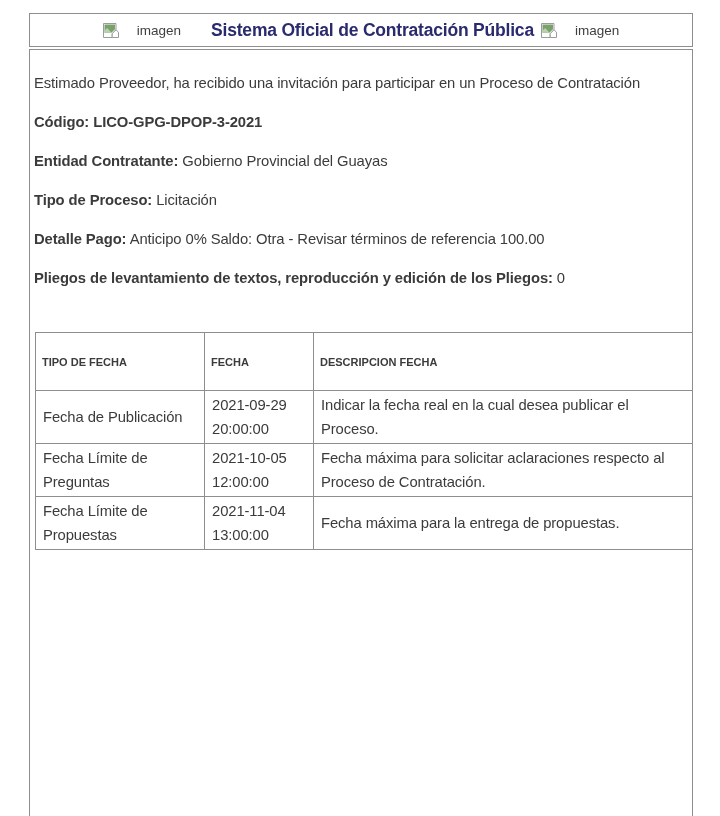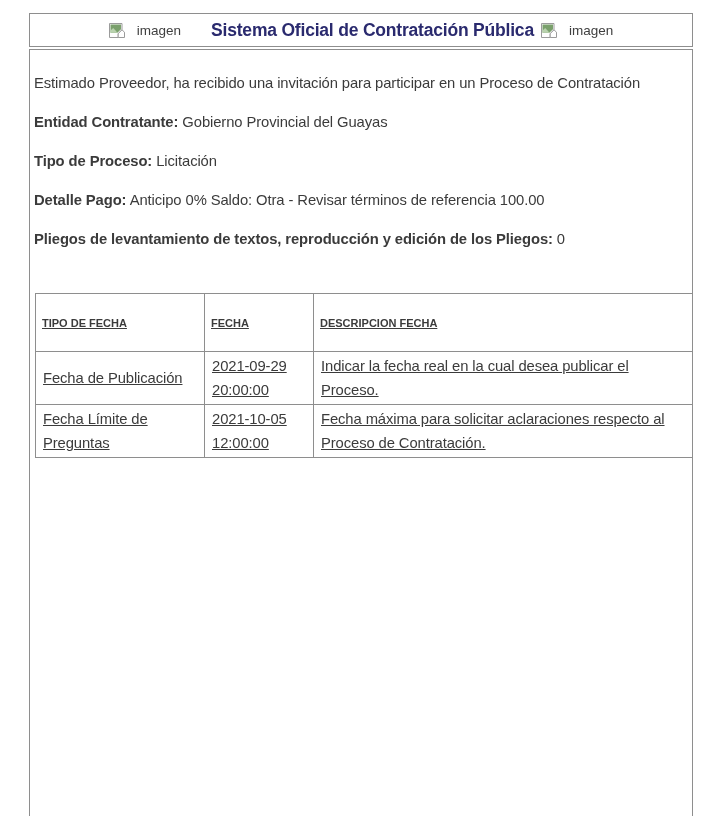--- a/index.html
+++ b/index.html
@@ -29,21 +29,21 @@
     font-size: 17.5px;
     font-weight: 700;
     color: #2a2a6e;
     letter-spacing: -0.2px;
     white-space: nowrap;
     margin-left: 23px;
   }
   .img-alt {
     display: inline-flex;
     align-items: center;
-    gap: 12px;
+    gap: 18px;
     font-size: 13.5px;
     color: #3f3f3f;
     white-space: nowrap;
   }
   .img-alt svg { display: block; }
 
   
   .body-box {
     margin: 2px 0 0 29px;
     width: 664px;
@@ -68,21 +68,20 @@
     border-collapse: collapse;
     table-layout: fixed;
     width: 658px;
     margin: 42px 0 0 1px;
   }
   table.dates th,
   table.dates td {
     border: 1px solid #8e8e8e;
     vertical-align: middle;
     text-align: left;
-    text-decoration: underline;
   }
   table.dates th {
     height: 58px;
     font-size: 11px;
     font-weight: 700;
     color: #3b3b3b;
     padding: 4px 6px;
     letter-spacing: 0;
   }
   table.dates td {
@@ -122,20 +121,21 @@
         </svg>
       </span>
       <span>imagen</span>
     </span>
   </div>
 
   <div class="body-box">
 
     <p>Estimado Proveedor, ha recibido una invitación para participar en un Proceso de Contratación</p>
 
+    <p><strong>Código:</strong> <span class="bold-value">LICO-GPG-DPOP-3-2021</span></p>
 
     <p><strong>Entidad Contratante:</strong> <span>Gobierno Provincial del Guayas</span></p>
 
     <p><strong>Tipo de Proceso:</strong> <span>Licitación</span></p>
 
 
     <p><strong>Detalle Pago:</strong> <span>Anticipo 0% Saldo: Otra - Revisar términos de referencia 100.00</span></p>
 
     <p><strong>Pliegos de levantamiento de textos, reproducción y edición de los Pliegos:</strong> <span>0</span></p>
 
@@ -156,17 +156,22 @@
         <tr>
           <td>Fecha de Publicación</td>
           <td>2021-09-29 20:00:00</td>
           <td>Indicar la fecha real en la cual desea publicar el Proceso.</td>
         </tr>
         <tr>
           <td>Fecha Límite de Preguntas</td>
           <td>2021-10-05 12:00:00</td>
           <td>Fecha máxima para solicitar aclaraciones respecto al Proceso de Contratación.</td>
         </tr>
+        <tr>
+          <td>Fecha Límite de Propuestas</td>
+          <td>2021-11-04 13:00:00</td>
+          <td>Fecha máxima para la entrega de propuestas.</td>
+        </tr>
       </tbody>
     </table>
 
   </div>
 </div>
 
 </body></html>

